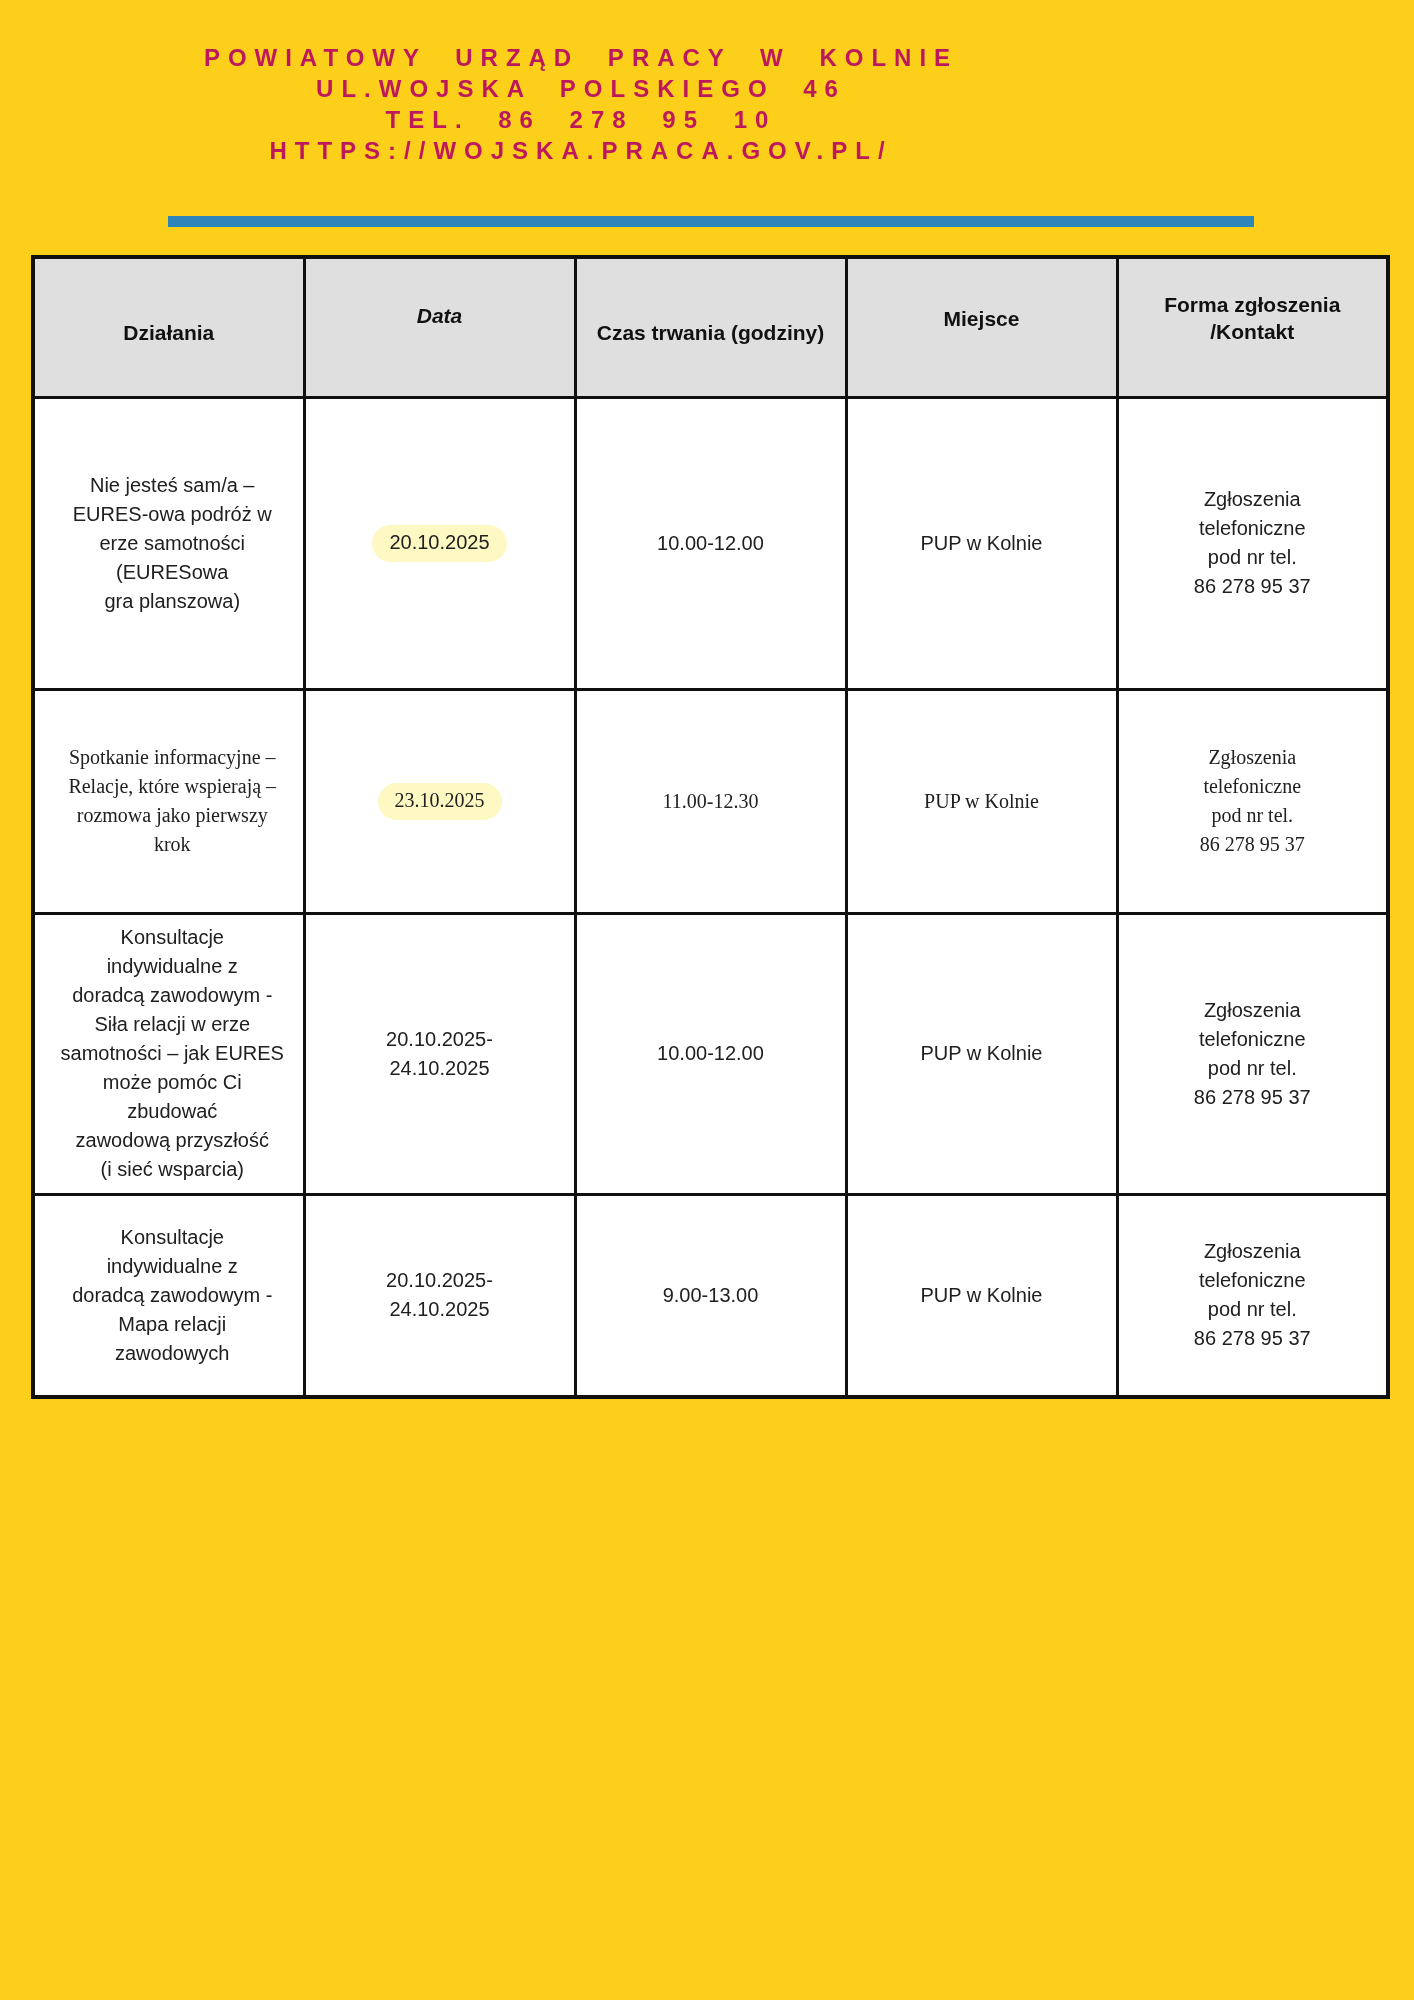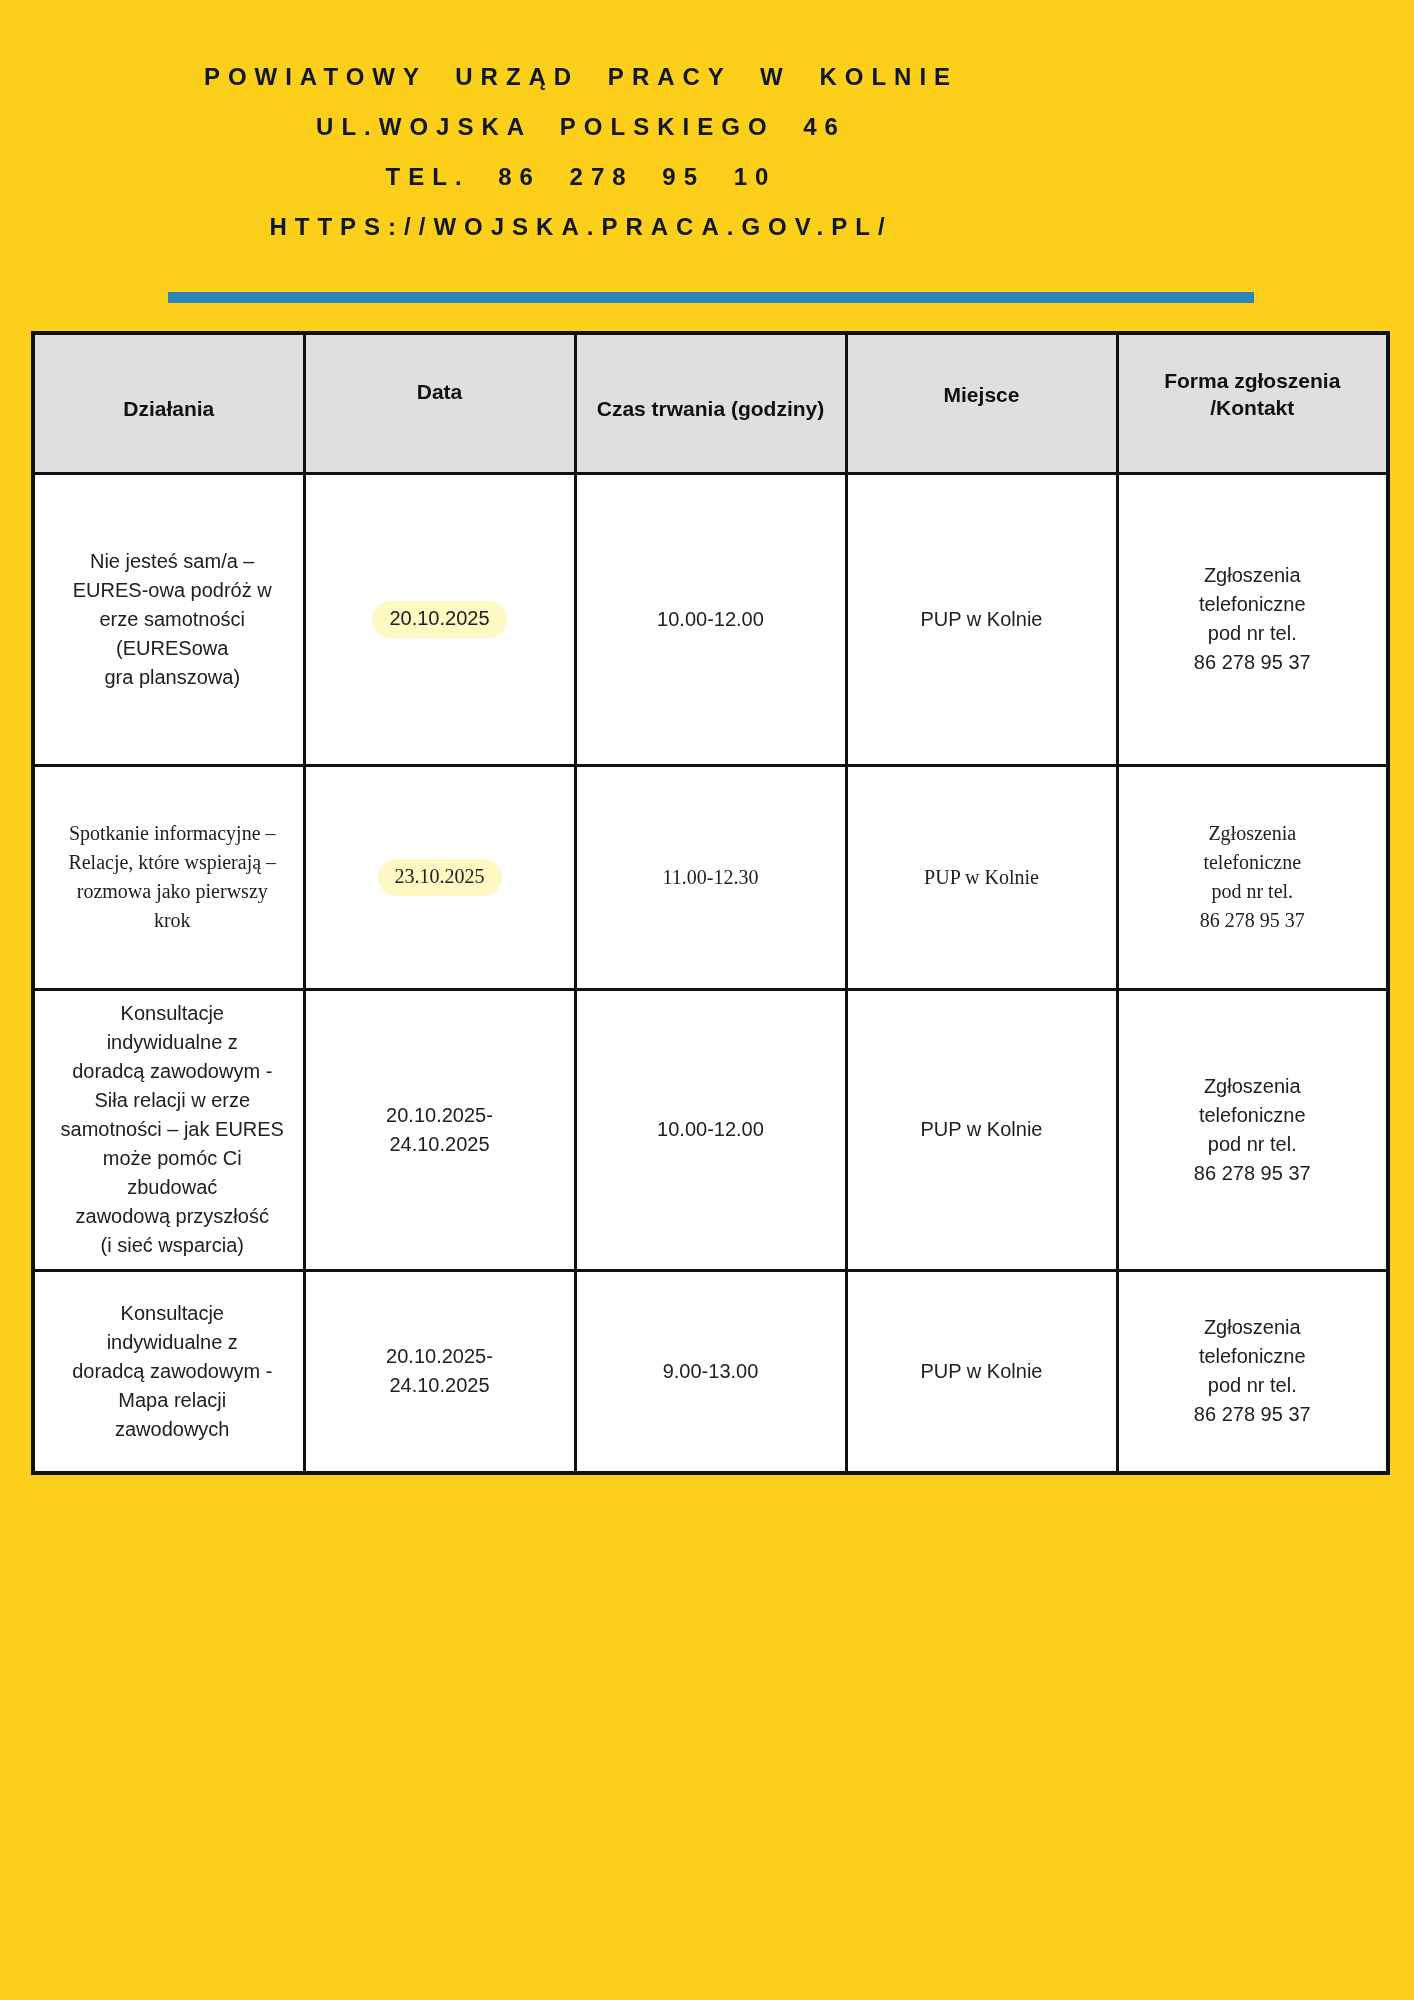--- a/index.html
+++ b/index.html
@@ -13,28 +13,27 @@
     overflow: hidden;
   }
 
   
   .banner {
     width: 1162px;            
     padding-top: 42px;
     text-align: center;
   }
   .banner-line {
-    color: #0f172a;
+    color: #be185d;
     font-weight: 700;
     font-size: 24px;
     line-height: 31px;
     letter-spacing: 8px;
     word-spacing: 14px;
     white-space: nowrap;
-    margin-top: 19px;
   }
 
   .divider {
     margin: 50px 0 0 168px;
     width: 1086px;
     height: 11px;
     background: #2d85ba;
   }
 
   
@@ -73,21 +72,21 @@
     text-align: center;
     white-space: pre-line;
   }
   td.col-activity {
     text-align: left;
     padding-left: 13px;
     padding-right: 6px;
   }
 
   
-  .nudge-up    { display: inline-block; transform: translateY(-12px); }
+  .nudge-up    { display: inline-block; transform: translateY(-12px); font-style: italic; }
   .nudge-up-sm { display: inline-block; transform: translateY(-9px); }
   .nudge-down  { display: inline-block; transform: translateY(5px); text-align: center; }
 
   .pill {
     display: inline-block;
     background: #fef9c3;
     border-radius: 20px;
     padding: 3px 17px 5px 17px;
     white-space: nowrap;
   }

